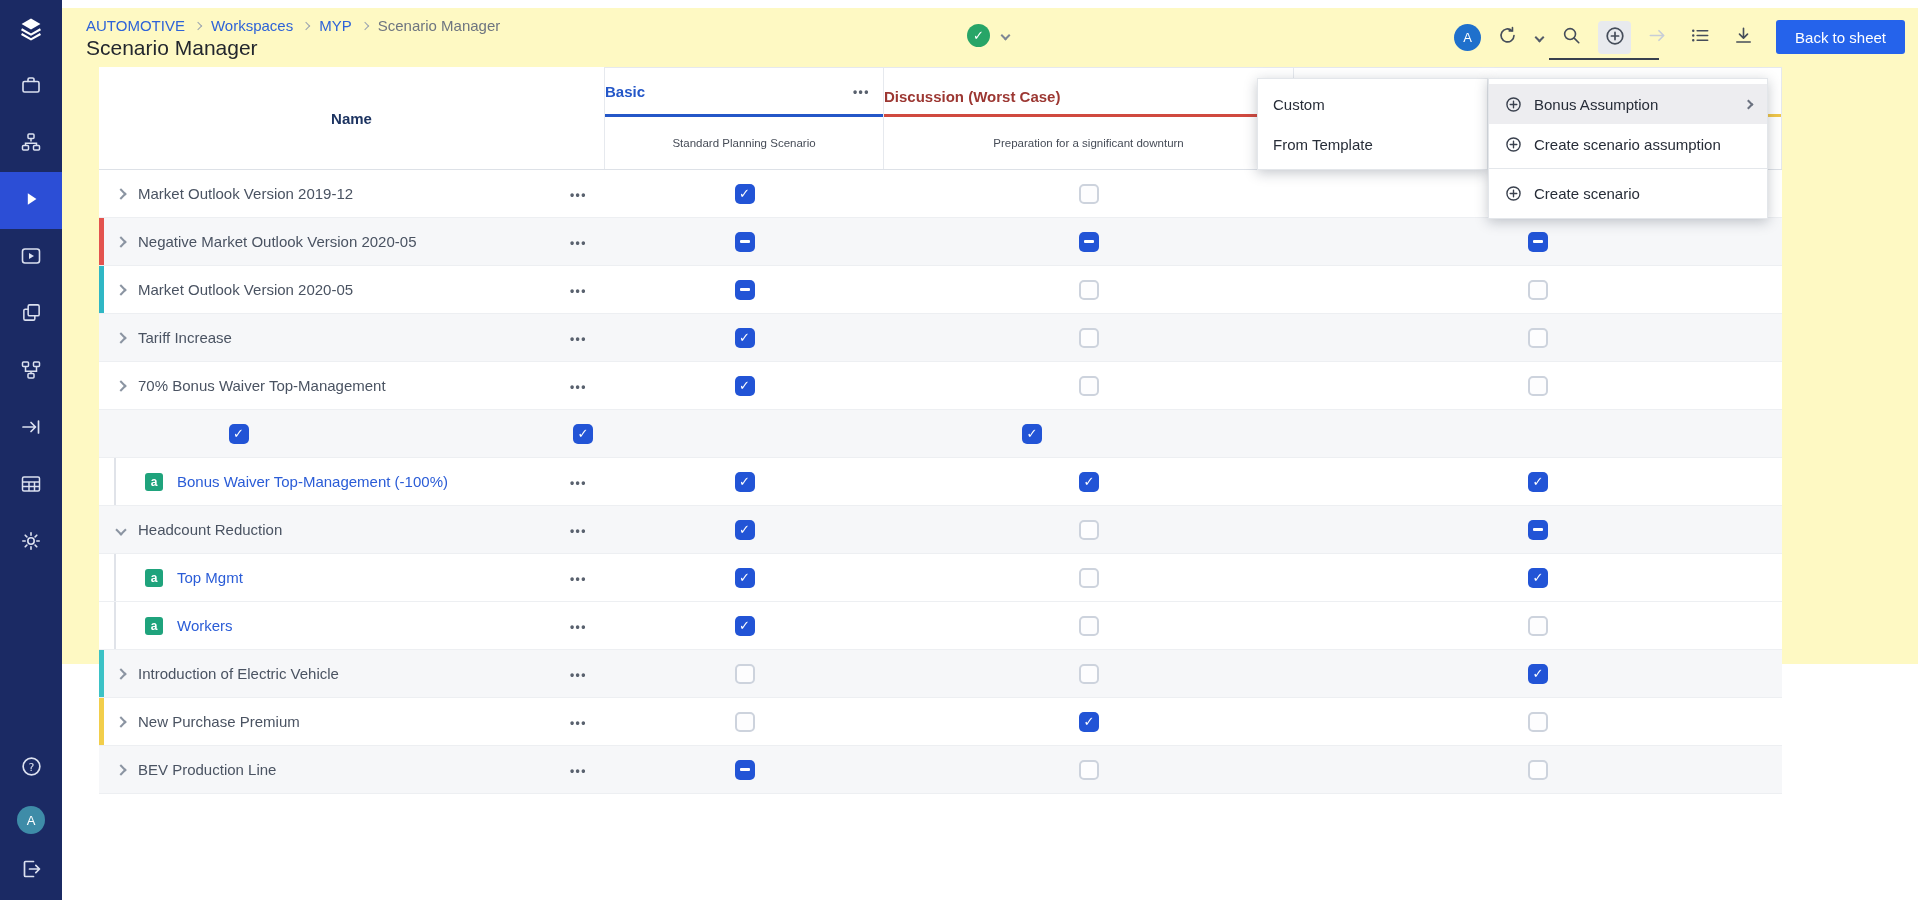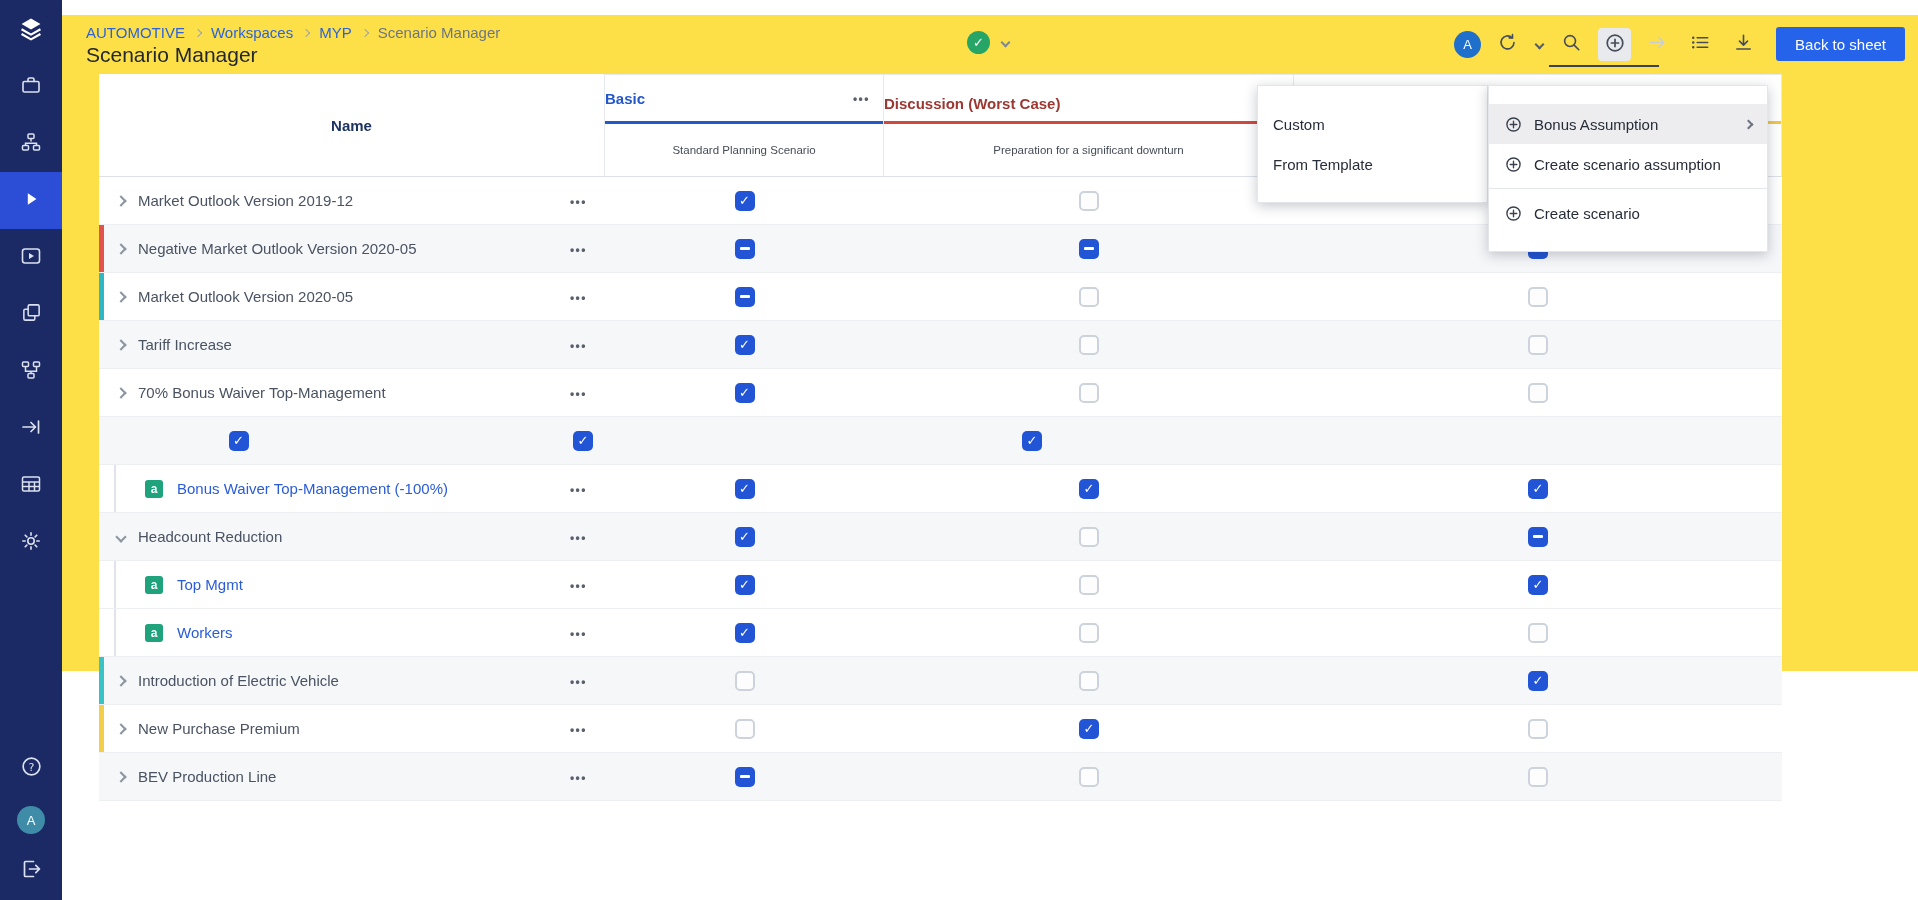--- a/index.html
+++ b/index.html
@@ -10,21 +10,21 @@
   .sidebar{position:fixed;left:0;top:0;width:62px;height:900px;background:#1B2A64;z-index:100;}
   .side-logo{height:58px;display:flex;align-items:center;justify-content:center;cursor:pointer}
   .side-nav{display:flex;flex-direction:column}
   .side-item{width:62px;height:57px;display:flex;align-items:center;justify-content:center;cursor:pointer}
   .side-item.active{background:#2C4ED6}
   .side-bottom{position:absolute;bottom:16px;left:0;width:62px;display:flex;flex-direction:column;align-items:center;gap:24px}
   .side-avatar{width:28px;height:28px;border-radius:50%;background:#3E8CA8;color:#fff;font-size:13px;
     display:flex;align-items:center;justify-content:center;cursor:pointer}
 
   
-  .main{position:absolute;left:62px;top:15px;width:1856px;height:656px;background:#fde047}
+  .main{position:absolute;left:62px;top:8px;width:1856px;height:656px;background:#fef9c3}
 
   .breadcrumb{position:absolute;left:24px;top:9px;display:flex;align-items:center;font-size:15px;white-space:nowrap}
   .crumb{color:#2E63D8;cursor:pointer}
   .crumb.last{color:#6E7580;cursor:default}
   .bc-sep{width:6px!important;height:6px!important;border-width:1.8px!important;margin:0 10px;border-color:#9AA3B0!important}
   .page-title{position:absolute;left:24px;top:28px;font-size:21px;font-weight:400;color:#23272E;margin:0}
 
   .chev{display:inline-block;width:8px;height:8px;border-right:2px solid #8B94A2;border-bottom:2px solid #8B94A2}
   .chev.right{transform:rotate(-45deg)}
   .chev.down{transform:rotate(45deg)}
@@ -74,21 +74,21 @@
   .cellc.c1{width:279px}.cellc.c2{width:410px}.cellc.c3{width:488px}
 
   .cb{width:20px;height:20px;border-radius:5px;display:flex;align-items:center;justify-content:center;cursor:pointer}
   .cb.unchecked{background:#FDFDFE;border:2px solid #CDD3DD}
   .cb.checked,.cb.partial{background:#2254D6}
   .cb.checked::after{content:"✓";color:#fff;font-size:13px;font-weight:bold}
   .cb.partial::after{content:"";width:10px;height:3px;background:#fff;border-radius:1px}
 
   
   .menu{position:absolute;background:#fff;border:1px solid #E3E6EA;box-shadow:0 3px 12px rgba(25,35,55,.25);
-    z-index:50;padding:18px 0}
+    z-index:50;padding:5px 0}
   .submenu{left:1195px;top:70px;width:231px}
   .create-menu{left:1426px;top:70px;width:280px}
   .menu-item{height:40px;display:flex;align-items:center;padding:0 15px;font-size:15px;color:#272D38;cursor:pointer}
   .menu-item.hl{background:#EDEDF0}
   .plus-ic{display:flex;margin-right:11px}
   .mi-chev{margin-left:auto;width:7px!important;height:7px!important;border-color:#6B7280!important}
   .menu-divider{height:1px;background:#E4E7EB;margin:4px 0}
 </style>
 </head>
 <body>

